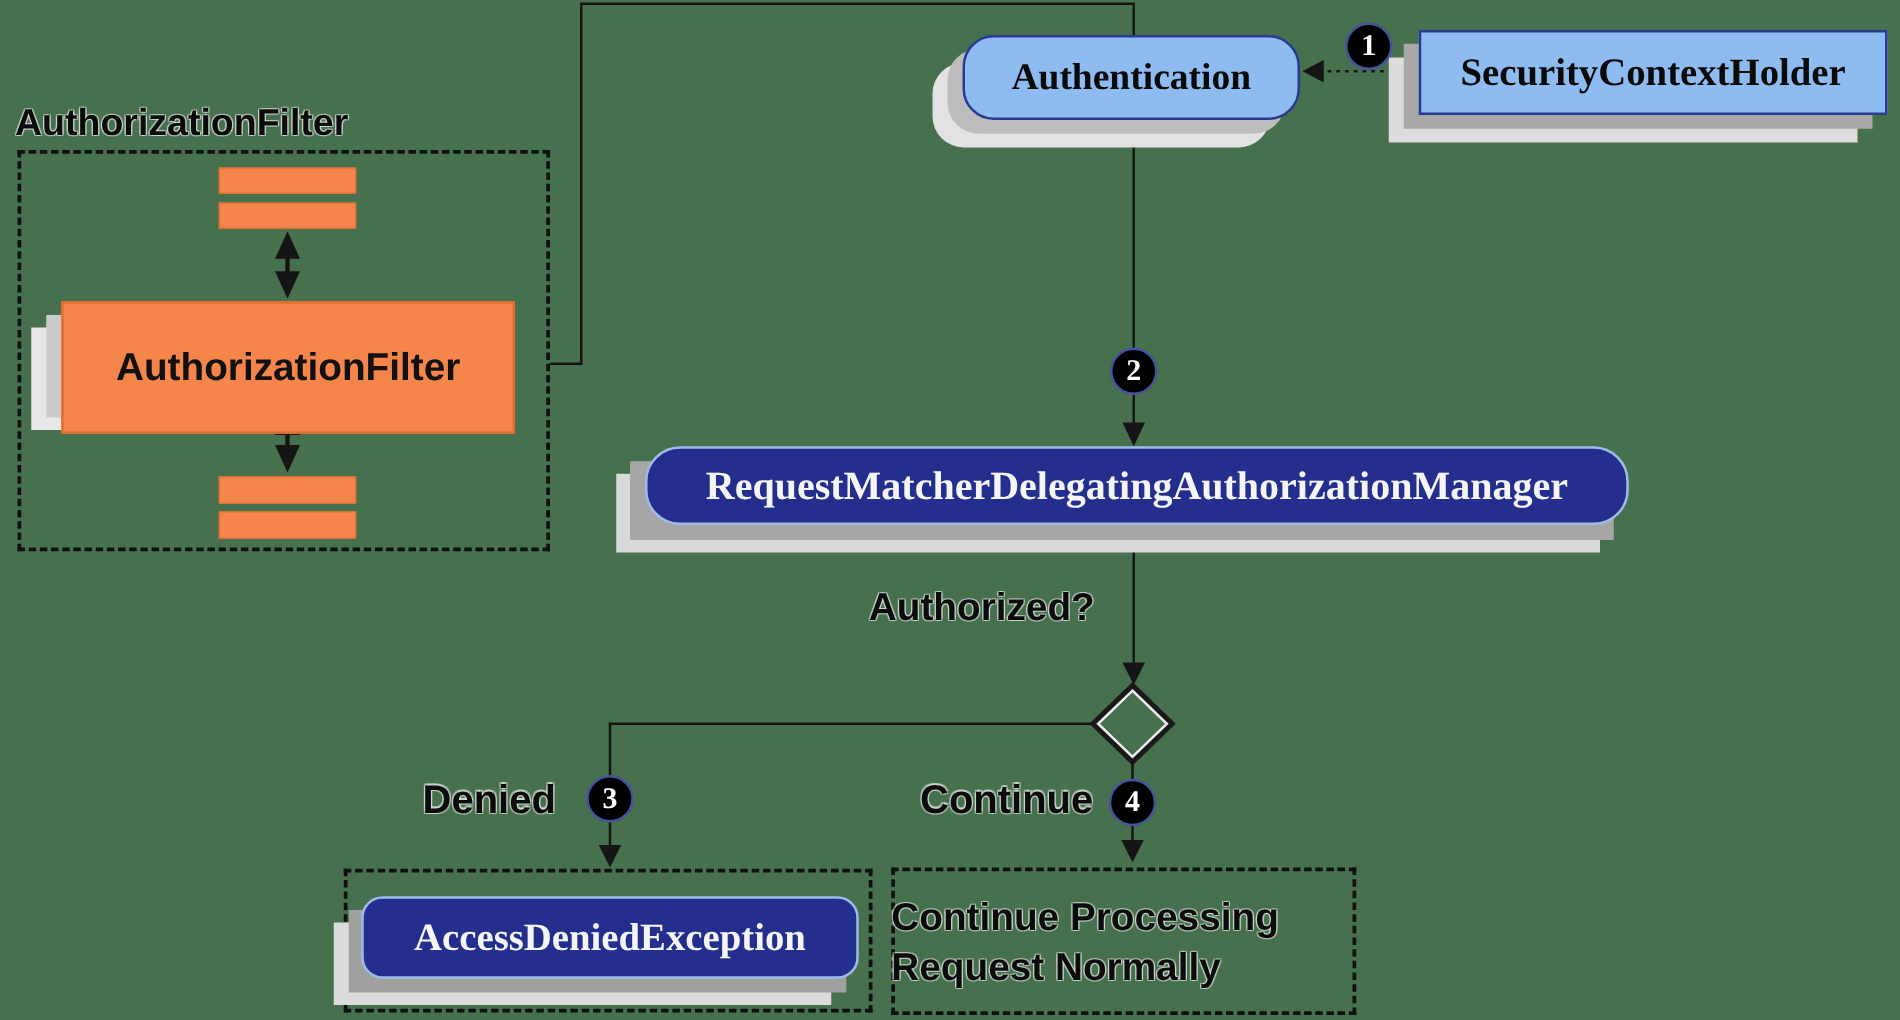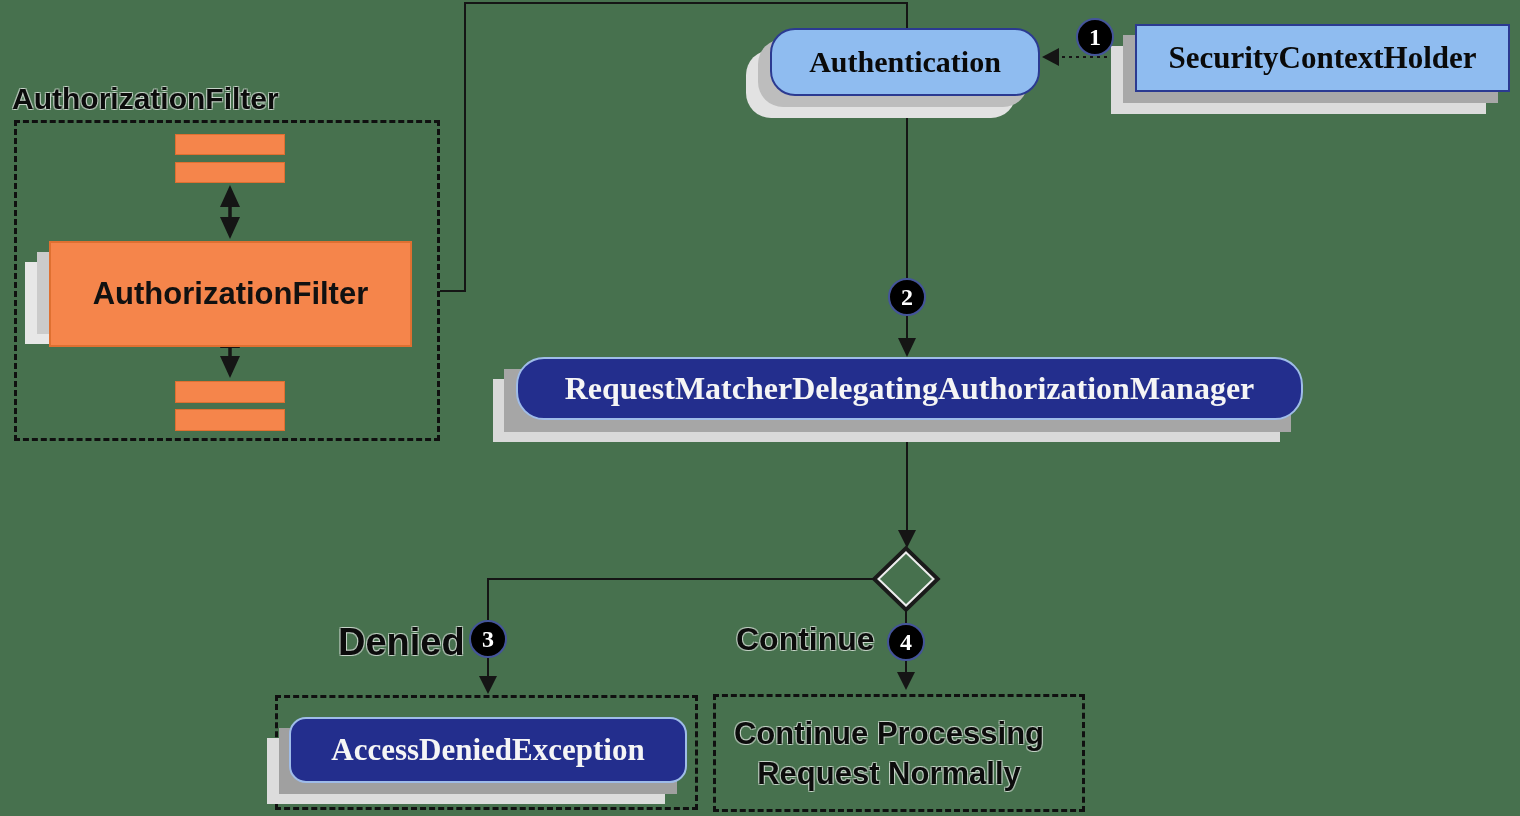--- a/index.html
+++ b/index.html
@@ -93,21 +93,22 @@
   <div class="node blue-node" style="left:1135px;top:24px;width:375px;height:68px;font-size:31px;">
     <span>SecurityContextHolder</span>
   </div>
 
   <div class="shadow" style="left:493px;top:379px;width:787px;height:63px;background:#D9D9D9;"></div>
   <div class="shadow" style="left:504px;top:369px;width:787px;height:63px;background:#A6A6A6;"></div>
   <div class="node navy-node" style="left:516px;top:357px;width:787px;height:63px;font-size:32px;border-radius:28px;">
     <span>RequestMatcherDelegatingAuthorizationManager</span>
   </div>
 
-  <div class="label" style="left:338px;top:621px;font-size:38px;">Denied</div>
+  <div class="label" style="left:695px;top:468px;font-size:31px;">Authorized?</div>
+  <div class="label" style="left:338px;top:621px;font-size:32px;">Denied</div>
   <div class="label" style="left:736px;top:621px;font-size:32px;">Continue</div>
 
   <div class="badge" style="left:1076px;top:18px;">
     <span>1</span>
   </div>
   <div class="badge" style="left:888px;top:278px;">
     <span>2</span>
   </div>
   <div class="badge" style="left:469px;top:620px;">
     <span>3</span>
@@ -117,18 +118,18 @@
   </div>
 
   <div class="dashed-box" style="left:275px;top:695px;width:423px;height:115px;"></div>
   <div class="shadow" style="left:267px;top:738px;width:398px;height:66px;background:#DCDCDC;"></div>
   <div class="shadow" style="left:279px;top:728px;width:398px;height:66px;background:#A0A0A0;"></div>
   <div class="node navy-node" style="left:289px;top:717px;width:398px;height:66px;font-size:31px;border-radius:17px;">
     <span>AccessDeniedException</span>
   </div>
 
   <div class="dashed-box" style="left:713px;top:694px;width:372px;height:118px;"></div>
-  <div class="label" style="left:713px;top:714px;width:352px;padding-right:18px;text-align:center;font-size:31px;line-height:40px;white-space:normal;">
+  <div class="label" style="left:713px;top:714px;width:352px;padding-right:18px;text-align:left;font-size:31px;line-height:40px;white-space:normal;">
     <span>Continue Processing</span><br>
     <span>Request Normally</span>
   </div>
 
 </div>
 
 </body></html>

